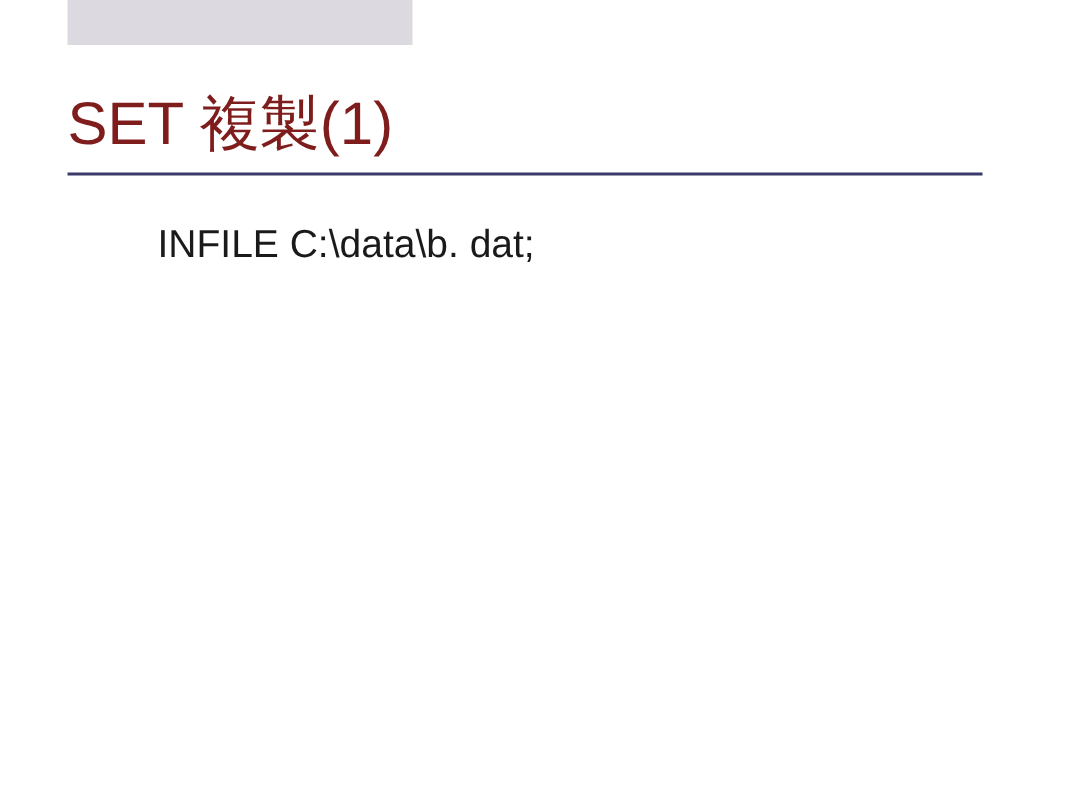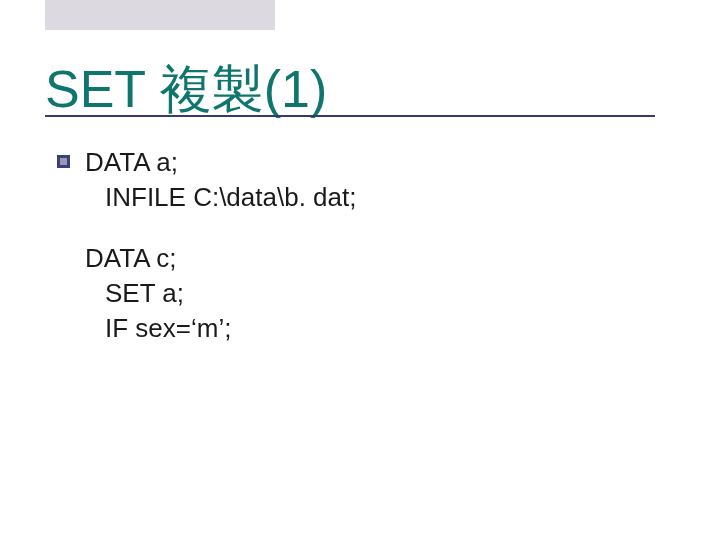--- a/index.html
+++ b/index.html
@@ -15,23 +15,23 @@
     top: 0;
     left: 45px;
     width: 230px;
     height: 30px;
     background: #dcd9e0;
   }
   .title {
     position: absolute;
     top: 55px;
     left: 45px;
-    font-size: 52px;
+    font-size: 40px;
     font-weight: 400;
-    color: #0f766e;
+    color: #7f1d1d;
     letter-spacing: 0px;
   }
   .underline {
     position: absolute;
     top: 115px;
     left: 45px;
     width: 610px;
     height: 2px;
     background: #3a3a6a;
   }
@@ -79,28 +79,19 @@
 <div class="slide">
 
   <div class="top-accent"></div>
 
   <div class="title">SET 複製(1)</div>
   <div class="underline"></div>
 
   <div class="content">
 
     <div class="block">
-      <div class="bullet-line">
-        <span class="bullet"></span>
-        <span>DATA  a;</span>
-      </div>
       <div class="sub-line">INFILE C:\data\b. dat;</div>
     </div>
 
-    <div class="block">
-      <div class="sub-line" style="padding-left:0">DATA c;</div>
-      <div class="sub-line">SET a;</div>
-      <div class="sub-line">IF sex=‘m’;</div>
-    </div>
 
 
   </div>
 </div>
 
 </body></html>

